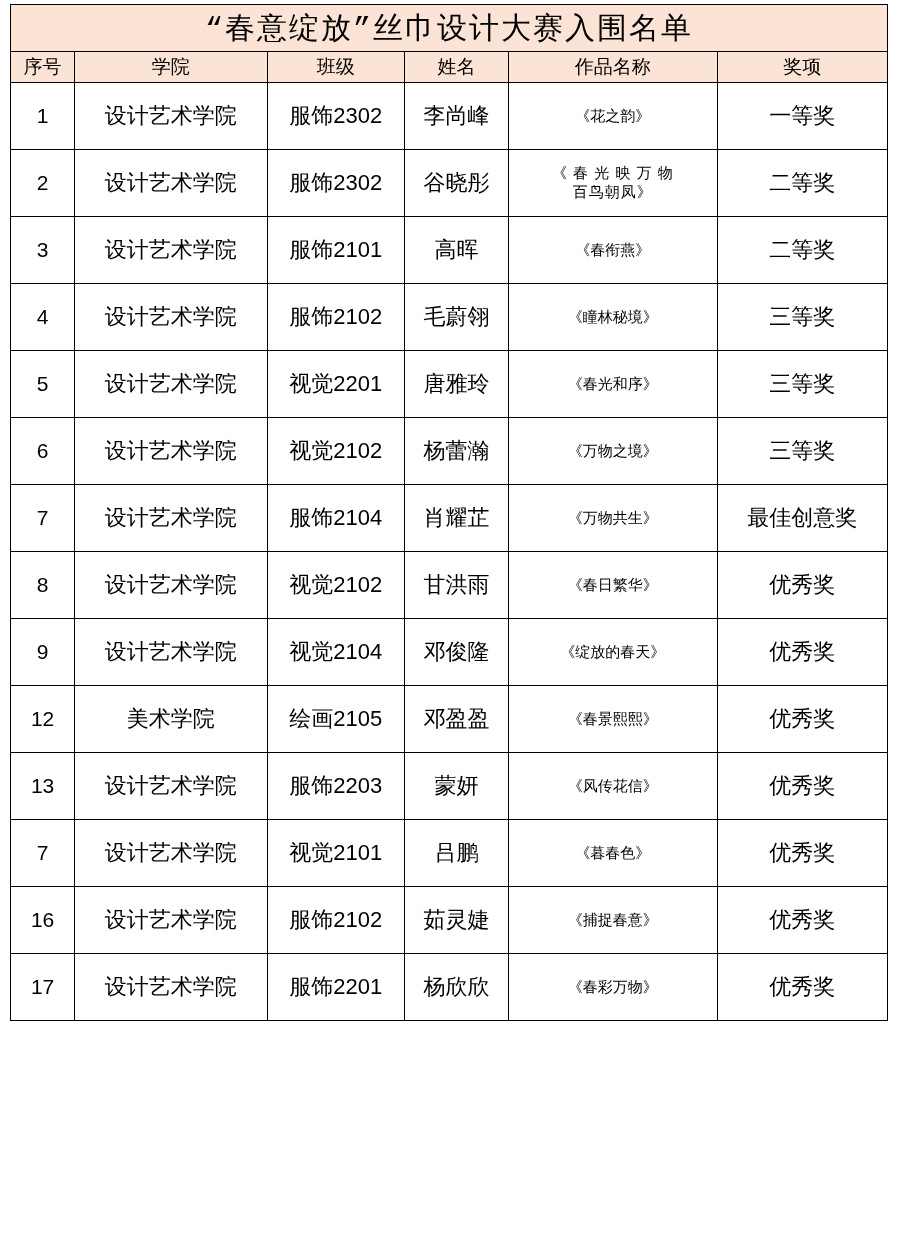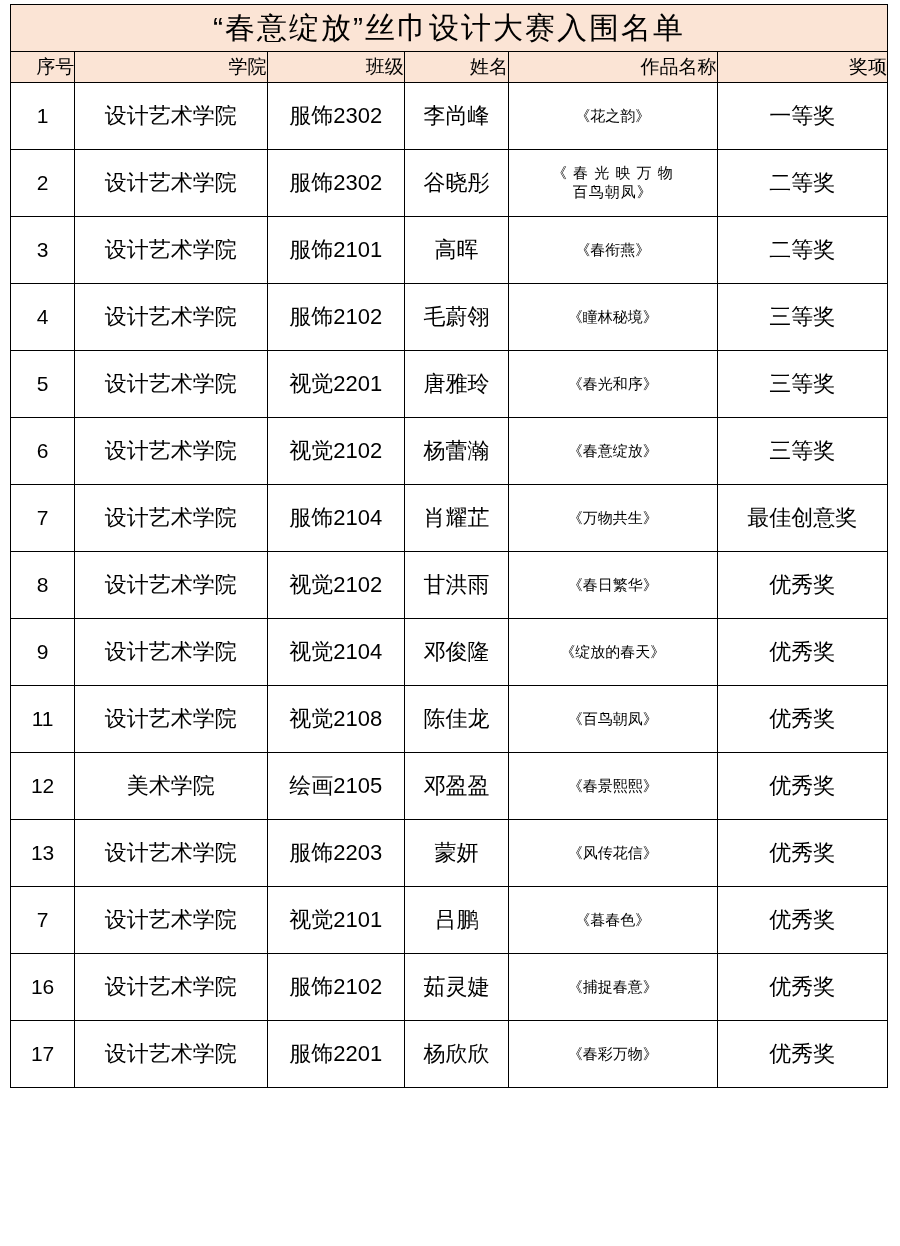--- a/index.html
+++ b/index.html
@@ -34,30 +34,30 @@
     vertical-align: middle;
     color: #000000;
     font-weight: normal;
   }
   .title-cell {
     background: #fbe4d5;
     height: 46px;
     font-size: 30px;
     font-weight: bold;
     letter-spacing: 2px;
-    font-family: Liberation Sans, sans-serif;
+    font-family: Liberation Mono, monospace;
   }
   .header-row td {
     background: #fbe4d5;
     height: 30px;
     font-size: 19px;
     font-family: "Liberation Sans", "DejaVu Sans", sans-serif;
   }
   .header-row td.left-align {
-    text-align: right;
+    text-align: center;
   }
   .body-row td {
     height: 66px;
     font-size: 22px;
     font-family: "Liberation Sans", "DejaVu Sans", sans-serif;
   }
   .body-row td.c-index {
     font-size: 21px;
   }
   .body-row td.c-work {
@@ -148,21 +148,21 @@
         <td>唐雅玲</td>
         <td class="c-work">《春光和序》</td>
         <td>三等奖</td>
       </tr>
 
       <tr class="body-row">
         <td class="c-index">6</td>
         <td>设计艺术学院</td>
         <td>视觉2102</td>
         <td>杨蕾瀚</td>
-        <td class="c-work">《春意绽放》</td>
+        <td class="c-work">《万物之境》</td>
         <td>三等奖</td>
       </tr>
 
       <tr class="body-row">
         <td class="c-index">7</td>
         <td>设计艺术学院</td>
         <td>服饰2104</td>
         <td>肖耀芷</td>
         <td class="c-work">《万物共生》</td>
         <td>最佳创意奖</td>
@@ -180,28 +180,20 @@
       <tr class="body-row">
         <td class="c-index">9</td>
         <td>设计艺术学院</td>
         <td>视觉2104</td>
         <td>邓俊隆</td>
         <td class="c-work">《绽放的春天》</td>
         <td>优秀奖</td>
       </tr>
 
 
-      <tr class="body-row">
-        <td class="c-index">11</td>
-        <td>设计艺术学院</td>
-        <td>视觉2108</td>
-        <td>陈佳龙</td>
-        <td class="c-work">《百鸟朝凤》</td>
-        <td>优秀奖</td>
-      </tr>
 
       <tr class="body-row">
         <td class="c-index">12</td>
         <td>美术学院</td>
         <td>绘画2105</td>
         <td>邓盈盈</td>
         <td class="c-work">《春景熙熙》</td>
         <td>优秀奖</td>
       </tr>
 

